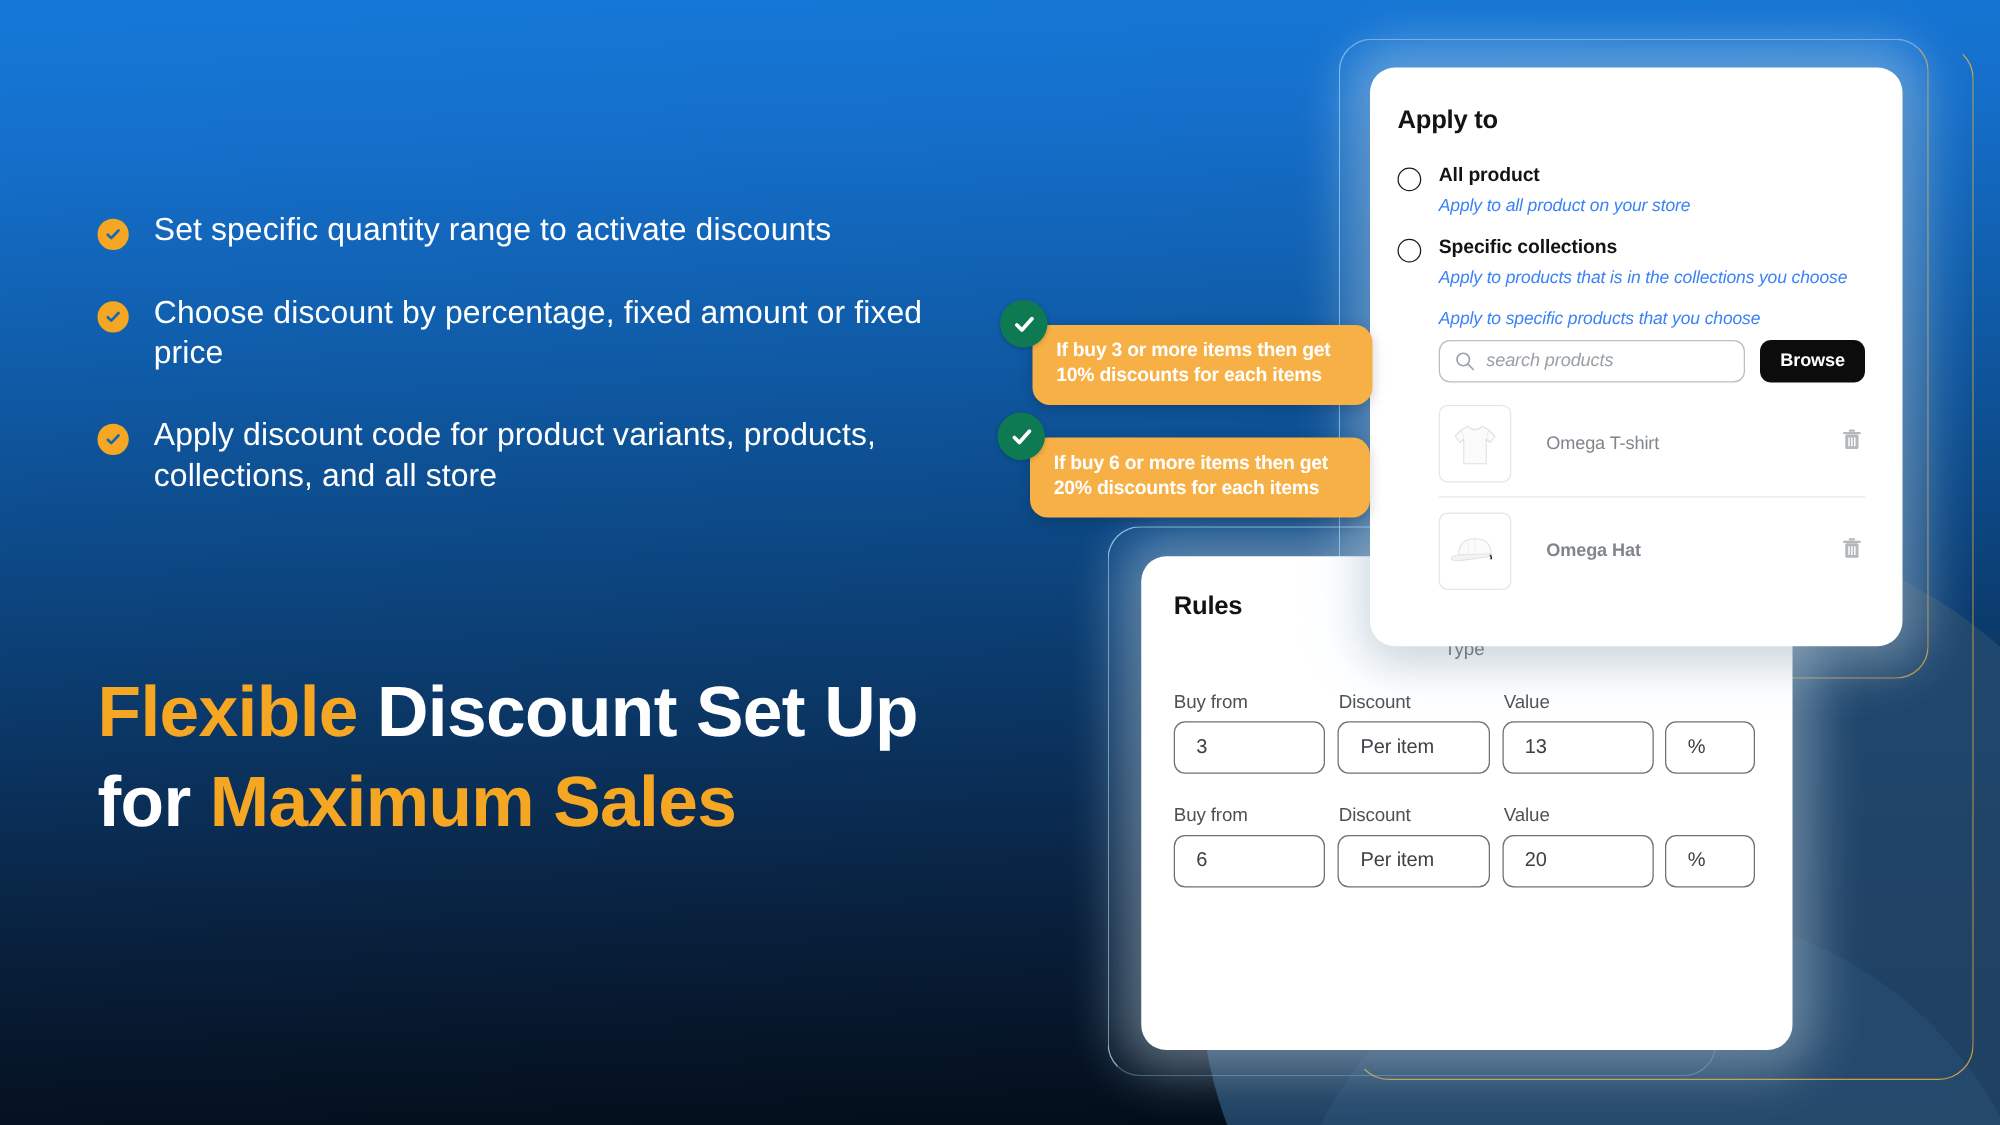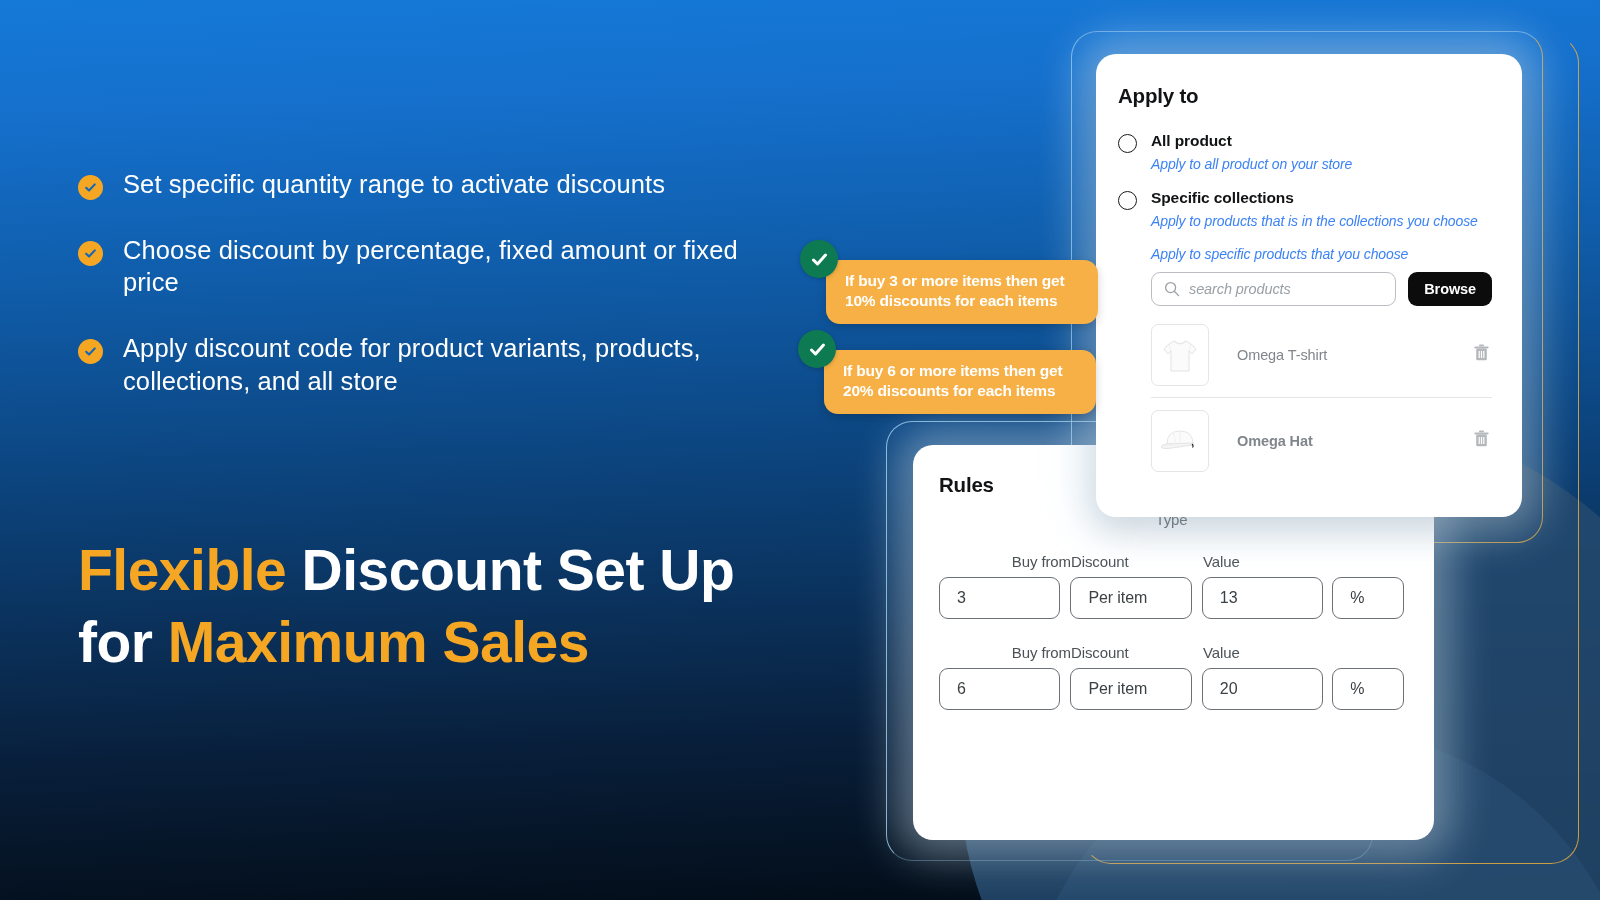--- a/index.html
+++ b/index.html
@@ -223,21 +223,21 @@
   }
   .type-input { margin-top:9px; width:449px; }
 
   .rule-row { margin-top:25px; }
   .rule-labels { display:flex; }
   .rule-inputs { display:flex; margin-top:7px; }
   .col-buyfrom { width:122px; }
   .col-discount { width:122px; margin-left:10px; }
   .col-value { width:122px; margin-left:10px; }
   .col-unit { width:72px; margin-left:9px; }
-  .lbl-buyfrom { width:132px;text-align:right; }
+  .lbl-buyfrom { width:132px; }
   .lbl-discount { width:132px; }
   .lbl-value { width:132px; }
 
   
   .tip-wrap { position:absolute; }
   .tip-1 { left:800px; top:240px; }
   .tip-2 { left:798px; top:330px; }
   .tip-check {
     position:absolute; left:0; top:0;
     width:38px; height:38px; border-radius:50%;

